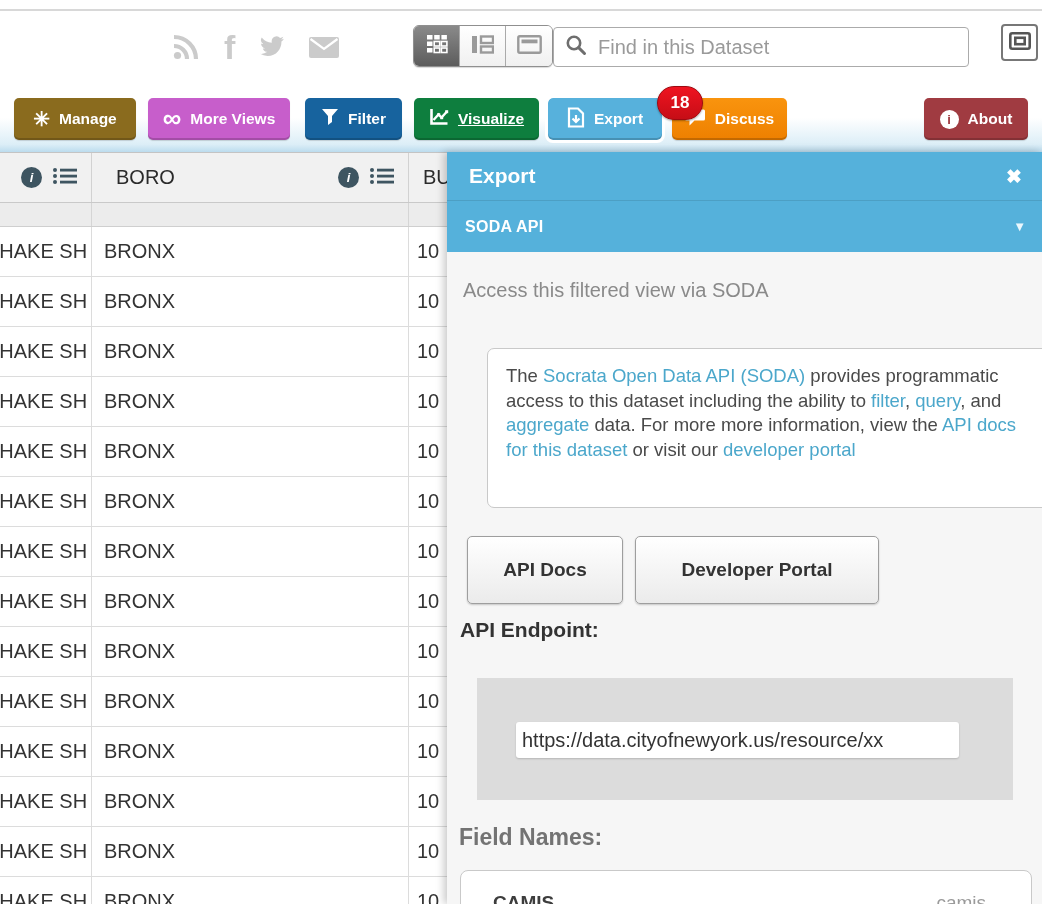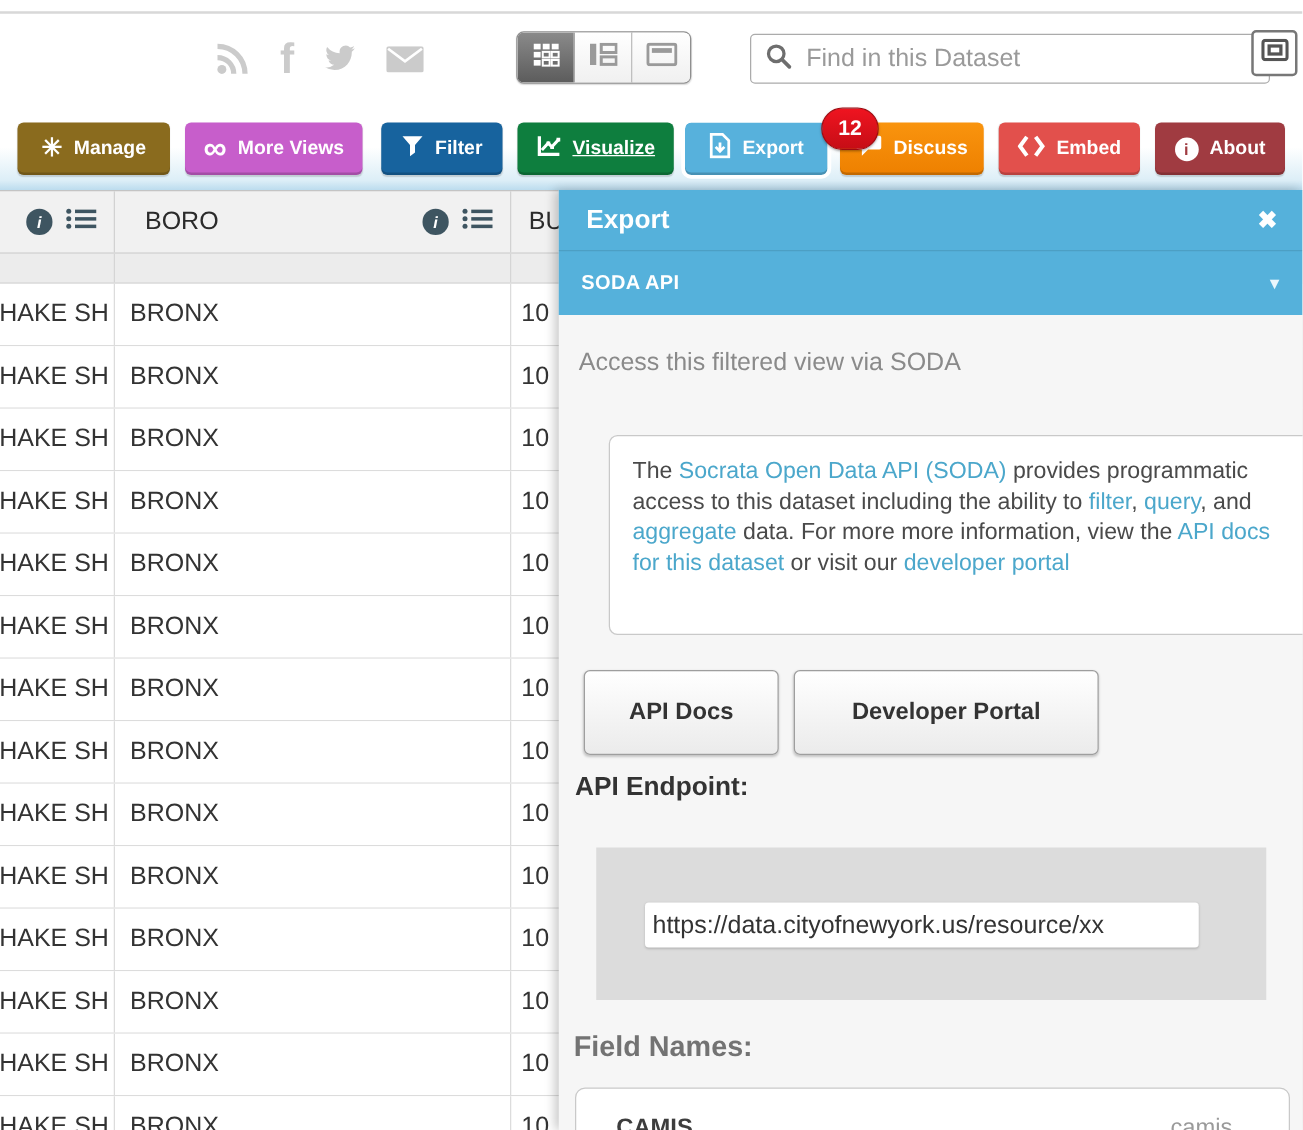--- a/index.html
+++ b/index.html
@@ -17,21 +17,21 @@
   .fb-f { font-size:34px; font-weight:bold; color:#cbcbcb; line-height:30px; }
 
   .view-toggle { position:absolute; left:413px; top:7px; height:42px; display:flex;
                  border:1px solid #8f8f8f; border-radius:6px; overflow:hidden; background:#fff;
                  box-shadow:0 1px 1px rgba(0,0,0,.15); }
   .vbtn { width:46px; height:40px; display:flex; align-items:center; justify-content:center;
           background:linear-gradient(#ffffff,#f0f0f0); border-right:1px solid #aaa; cursor:pointer; }
   .vbtn:last-child { border-right:none; }
   .vbtn.active { background:linear-gradient(#8a8a8a,#5c5c5c); }
 
-  .searchbox { position:absolute; left:600px; top:9px; width:416px; height:40px;
+  .searchbox { position:absolute; left:553px; top:9px; width:416px; height:40px;
                border:1px solid #ababab; border-radius:4px; background:#fff;
                display:flex; align-items:center; padding:0 10px; }
   .searchbox input { flex:1; border:none; outline:none; font-size:20px; color:#444;
                      font-family:"Liberation Sans", sans-serif; margin-left:10px; }
   .searchbox input::placeholder { color:#9a9a9a; }
   .fullscreen-btn { position:absolute; left:1001px; top:6px; width:37px; height:37px;
                     border:2px solid #777; border-radius:4px; background:#fff;
                     display:flex; align-items:center; justify-content:center; cursor:pointer; }
 
   
@@ -245,34 +245,25 @@
       <span class="lbl">Export</span>
     </div>
     <div class="abtn" id="btn-discuss">
       <span>
         <svg width="21" height="19" viewBox="0 0 21 19">
             <path d="M2 1 h17 a1.5 1.5 0 0 1 1.5 1.5 v8 a1.5 1.5 0 0 1 -1.5 1.5 h-9 l-5 5 v-5 h-3 a1.5 1.5 0 0 1 -1.5 -1.5 v-8 A1.5 1.5 0 0 1 2 1z" fill="#fff" transform="translate(-0.5,0.5)"></path>
           </svg>
       </span>
       <span class="lbl">Discuss</span>
     </div>
-    <div class="abtn" id="btn-embed">
-      <span>
-        <svg width="22" height="18" viewBox="0 0 22 18">
-            <path d="M7.5 1.5 L2 9 l5.5 7.5" stroke="#fff" stroke-width="3.2" fill="none"></path>
-            <path d="M14.5 1.5 L20 9 l-5.5 7.5" stroke="#fff" stroke-width="3.2" fill="none"></path>
-          </svg>
-      </span>
-      <span class="lbl">Embed</span>
-    </div>
     <div class="abtn" id="btn-about">
       <span class="about-circle">i</span>
       <span class="lbl">About</span>
     </div>
-    <div class="discuss-badge">12</div>
+    <div class="discuss-badge">18</div>
   </div>
 
   <div class="grid">
     <div class="thead">
       <div class="th c1">
         <span class="hicons">
           <span class="info-badge-icon">i</span>
           <span>
             <svg width="26" height="20" viewBox="0 0 26 20">
                 <g fill="#3e5561">

